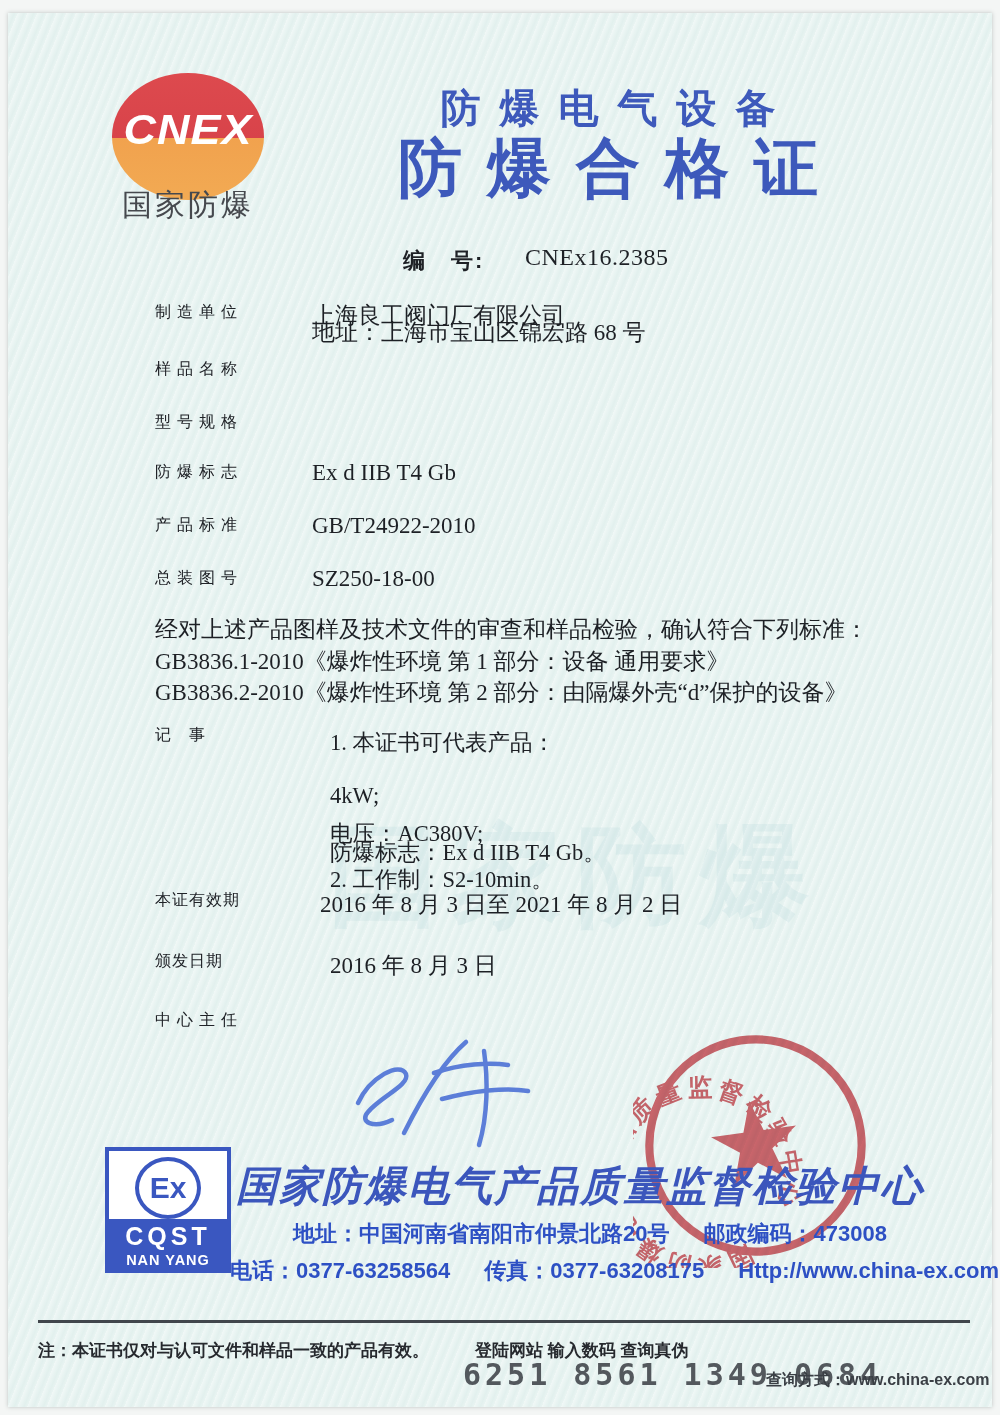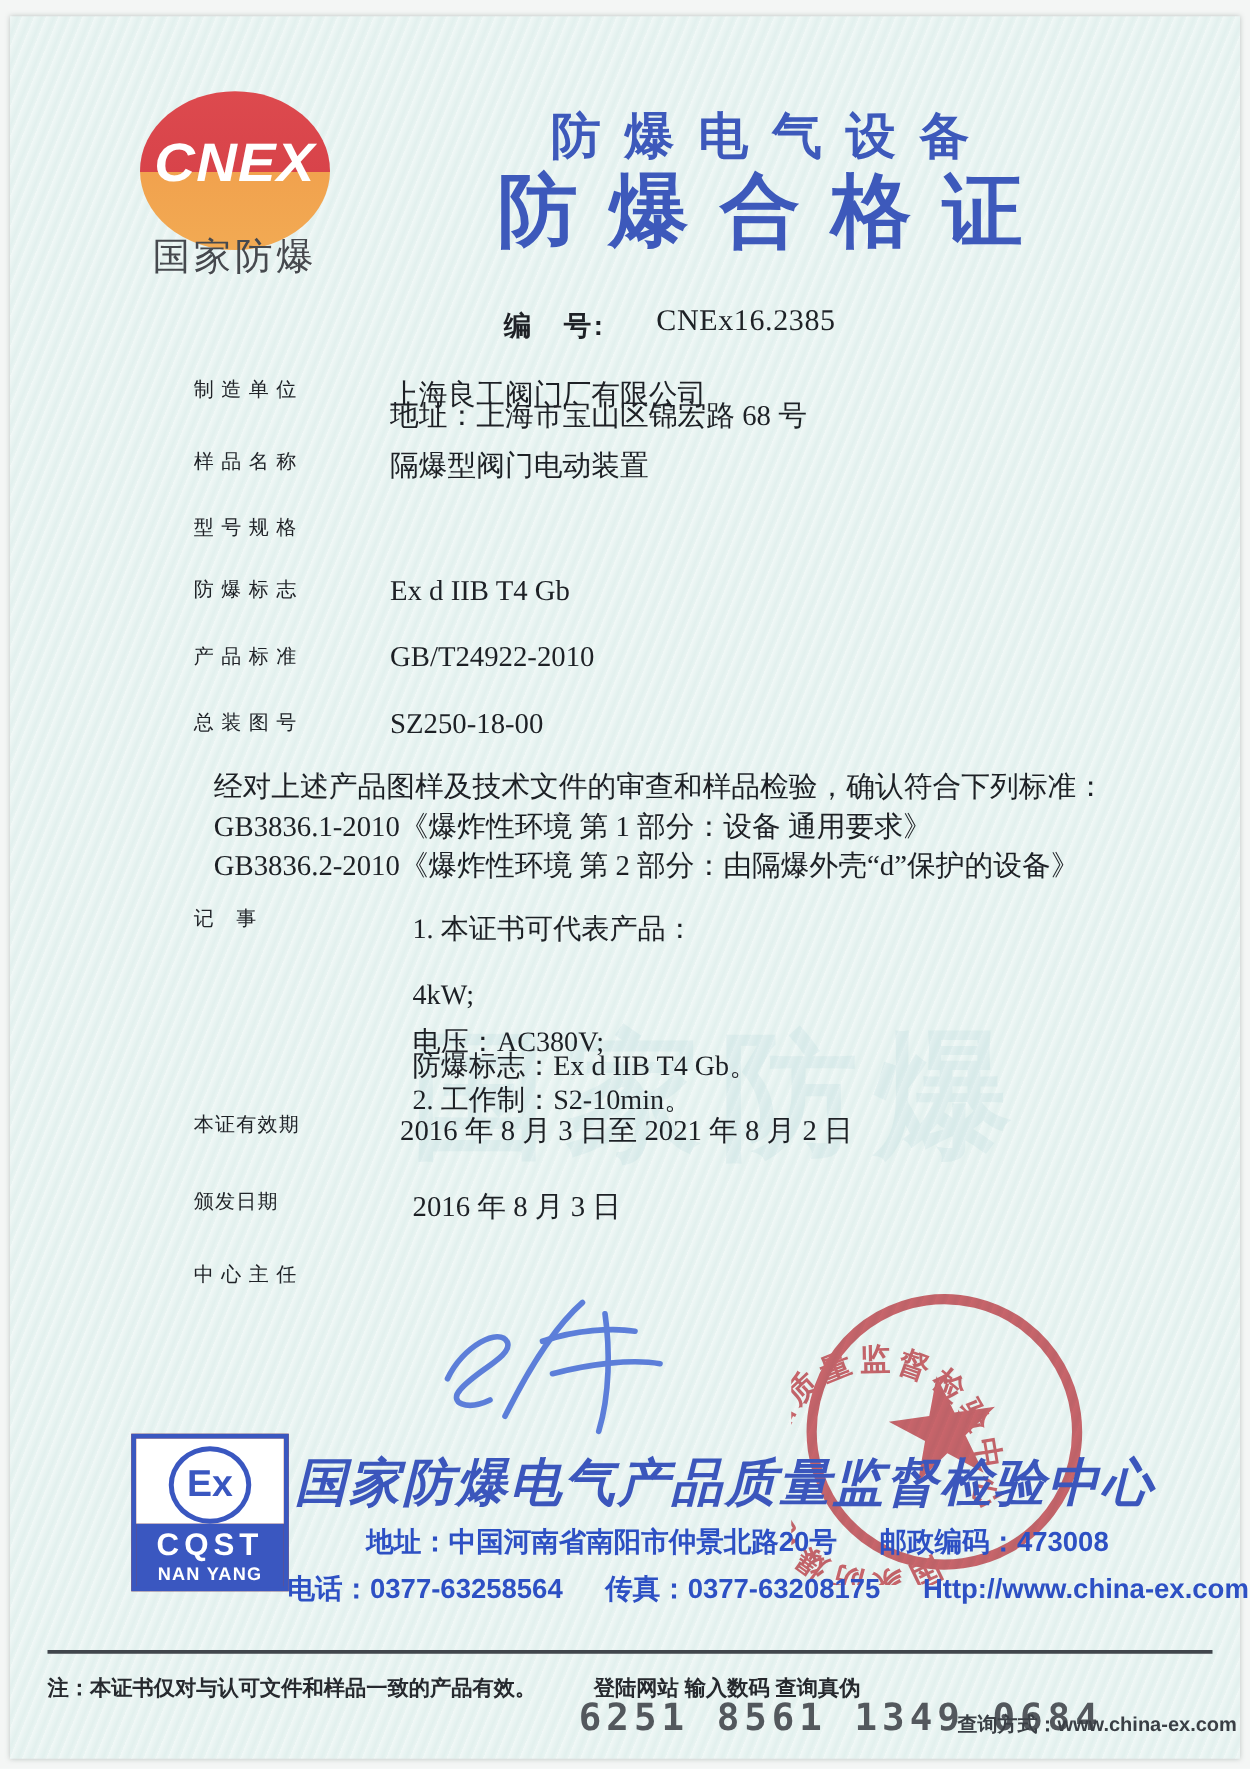--- a/index.html
+++ b/index.html
@@ -51,36 +51,36 @@
     left:395px;top:233px;font-size:22px;font-weight:700;color:#1e2126;
     font-family:"Liberation Sans",sans-serif;letter-spacing:2px;
   }
   .certno-value{
     left:517px;top:231px;font-size:24px;color:#1e2126;letter-spacing:.5px;
   }
 
   
   .flabel{font-size:16px;color:#202328;letter-spacing:1px;}
   .fvalue{font-size:23px;color:#1d2025;}
-  .para{font-size:23px;color:#1d2025;margin-left:16px;}
+  .para{font-size:23px;color:#1d2025;}
 
   
   .remark-line{font-size:22.5px;color:#1d2025;}
 
   
   .watermark{
     left:320px;top:790px;font-size:110px;letter-spacing:14px;
     color:rgba(150,196,202,.14);font-weight:700;pointer-events:none;
     font-family:"Liberation Sans",sans-serif;
   }
 
   
   .ex-box{
     left:97px;top:1134px;width:118px;height:118px;
-    border:4px solid #3a57c0;background:#c2410c;
+    border:4px solid #3a57c0;background:#404040;
     display:flex;flex-direction:column;
   }
   .ex-top{flex:0 0 52px;display:flex;align-items:center;justify-content:center;background:#fff;}
   .ex-circle{
     width:58px;height:54px;border:4px solid #3a57c0;border-radius:50%;
     display:flex;align-items:center;justify-content:center;margin-top:6px;
     color:#3a57c0;font-weight:800;font-size:30px;font-family:"Liberation Sans",sans-serif;
   }
   .ex-bottom{
     flex:1;background:#3a57c0;color:#fff;text-align:center;
@@ -140,21 +140,20 @@
   <div class="abs hdr-title">防爆合格证</div>
 
   <div class="abs certno-label">编　号:</div>
   <div class="abs certno-value">CNEx16.2385</div>
 
   <div class="abs flabel" style="left:147px;top:289px;">制 造 单 位</div>
   <div class="abs fvalue" style="left:304px;top:287px;">上海良工阀门厂有限公司</div>
   <div class="abs fvalue" style="left:304px;top:304px;text-align:right;">地址：上海市宝山区锦宏路 68 号</div>
 
   <div class="abs flabel" style="left:147px;top:346px;">样 品 名 称</div>
-  <div class="abs fvalue" style="left:304px;top:344px;">隔爆型阀门电动装置</div>
 
   <div class="abs flabel" style="left:147px;top:399px;">型 号 规 格</div>
 
   <div class="abs flabel" style="left:147px;top:449px;">防 爆 标 志</div>
   <div class="abs fvalue" style="left:304px;top:447px;">Ex d IIB T4 Gb</div>
 
   <div class="abs flabel" style="left:147px;top:502px;">产 品 标 准</div>
   <div class="abs fvalue" style="left:304px;top:500px;">GB/T24922-2010</div>
 
   <div class="abs flabel" style="left:147px;top:555px;">总 装 图 号</div>

